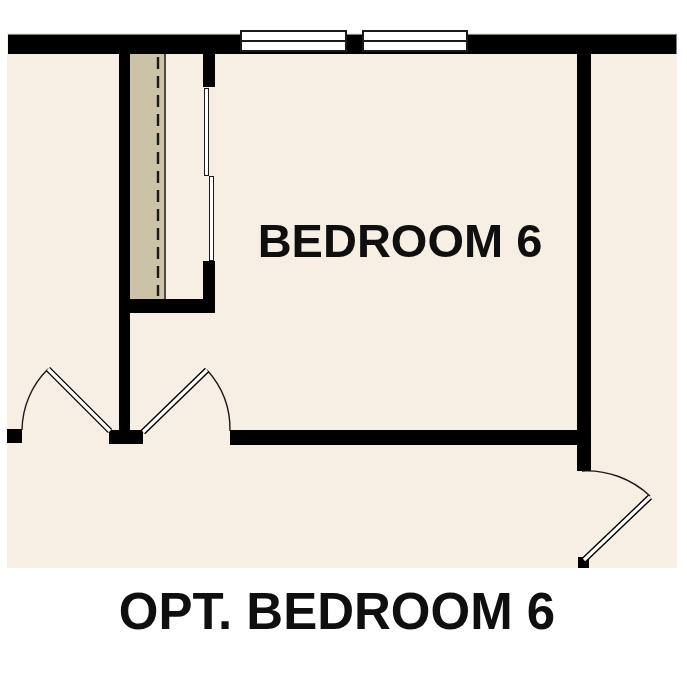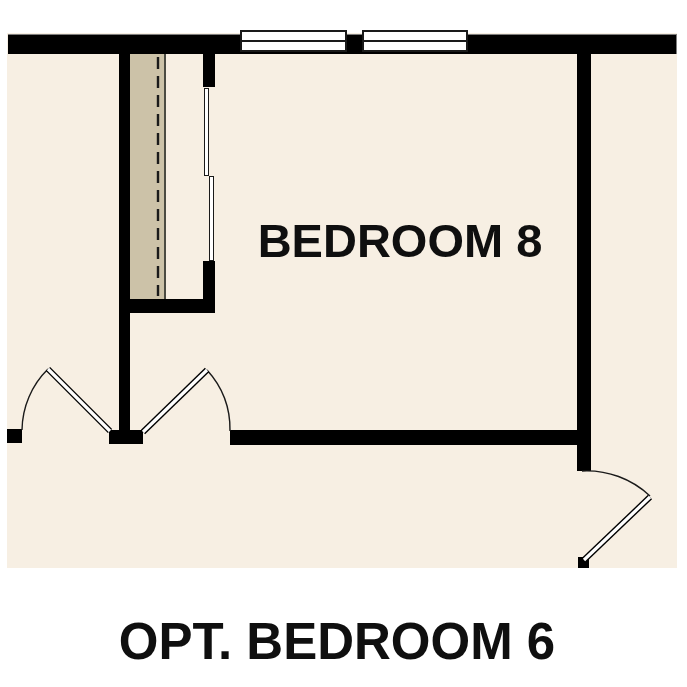--- a/index.html
+++ b/index.html
@@ -76,16 +76,16 @@
 
     <path class="arc" d="M 207 370 A 88 88 0 0 1 230 431"></path>
     <line class="leaf-outer" x1="143" y1="432" x2="207" y2="370"></line>
     <line class="leaf-inner" x1="143" y1="432" x2="207" y2="370"></line>
 
     <path class="arc" d="M 582 471 A 92 92 0 0 1 650 496"></path>
     <line class="leaf-outer" x1="584" y1="560" x2="650" y2="497"></line>
     <line class="leaf-inner" x1="584" y1="560" x2="650" y2="497"></line>
   </svg>
 
-  <div class="abs room-label" style="left:215px;top:217px;width:370px;">BEDROOM 8</div>
-  <div class="abs caption" style="left:0px;top:616px;width:674px;">OPT. BEDROOM 6</div>
+  <div class="abs room-label" style="left:215px;top:217px;width:370px;">BEDROOM 6</div>
+  <div class="abs caption" style="left:0px;top:586px;width:674px;">OPT. BEDROOM 6</div>
 
 </div>
 
 </body></html>

